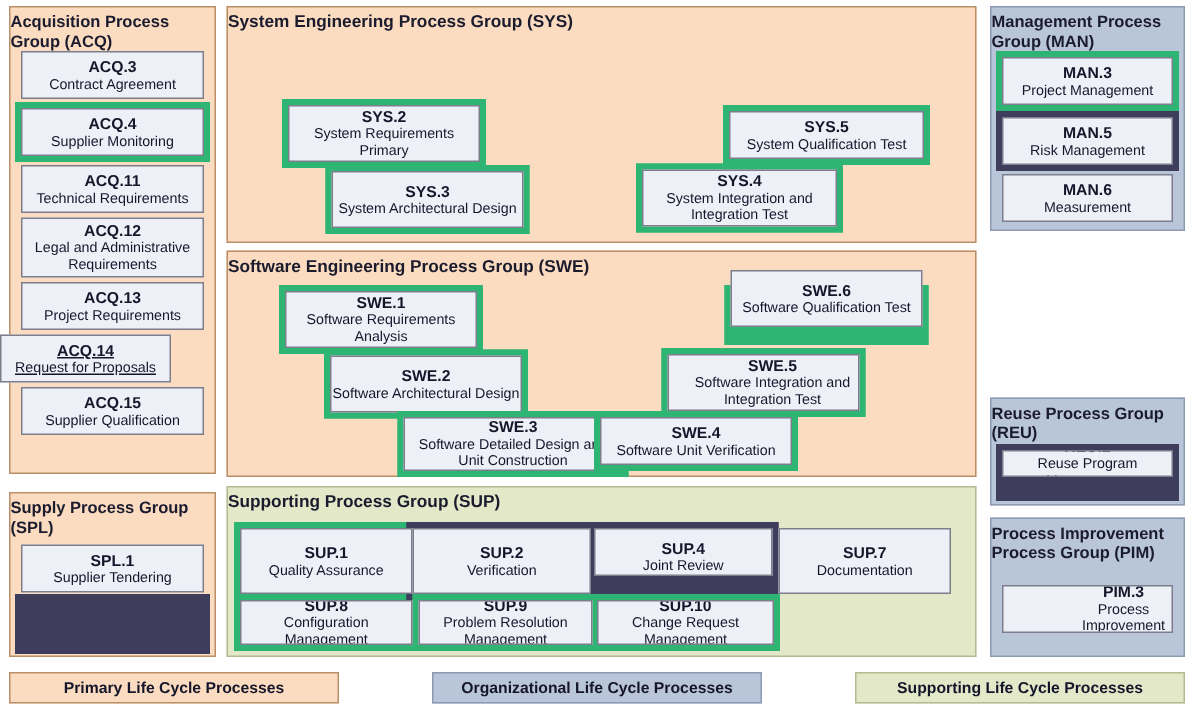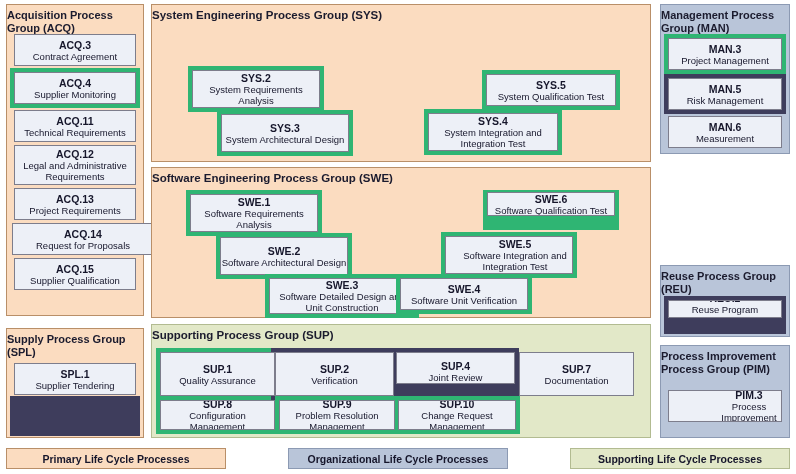--- a/index.html
+++ b/index.html
@@ -105,21 +105,21 @@
   <div class="pbox" style="left:14px; top:145px; width:122px; height:40px;">
     <span class="pid">ACQ.12</span>
     <span class="pname">Legal and Administrative Requirements</span>
   </div>
 
   <div class="pbox" style="left:14px; top:188px; width:122px; height:32px;">
     <span class="pid">ACQ.13</span>
     <span class="pname">Project Requirements</span>
   </div>
 
-  <div class="pbox" style="left:12px; top:223px; width:142px; height:32px;">
+  <div class="pbox" style="left:0; top:223px; width:114px; height:32px;text-decoration:underline;">
     <span class="pid">ACQ.14</span>
     <span class="pname">Request for Proposals</span>
   </div>
 
   <div class="pbox" style="left:14px; top:258px; width:122px; height:32px;">
     <span class="pid">ACQ.15</span>
     <span class="pname">Supplier Qualification</span>
   </div>
 
   <div class="panel primary" style="left:6px; top:328px; width:138px; height:110px;">
@@ -134,21 +134,21 @@
   <div class="hl navy" style="left:10px; top:396px; width:130px; height:40px;"></div>
 
   <div class="panel primary" style="left:151px; top:4px; width:500px; height:158px;">
     <div class="panel-title wide">System Engineering Process Group (SYS)</div>
   </div>
 
 
   <div class="hl green" style="left:188px; top:66px; width:136px; height:46px;"></div>
   <div class="pbox" style="left:192px; top:70px; width:128px; height:38px;">
     <span class="pid">SYS.2</span>
-    <span class="pname">System Requirements Analysis</span>
+    <span class="pname">System Requirements Primary</span>
   </div>
 
   <div class="hl green" style="left:217px; top:110px; width:136px; height:46px;"></div>
   <div class="pbox" style="left:221px; top:114px; width:128px; height:38px;">
     <span class="pid">SYS.3</span>
     <span class="pname">System Architectural Design</span>
   </div>
 
   <div class="hl green" style="left:482px; top:70px; width:138px; height:40px;"></div>
   <div class="pbox" style="left:486px; top:74px; width:130px; height:32px;">
@@ -178,21 +178,21 @@
     <span class="pname">Software Architectural Design</span>
   </div>
 
   <div class="hl green" style="left:265px; top:274px; width:154px; height:44px;"></div>
   <div class="pbox" style="left:269px; top:278px; width:146px; height:36px;">
     <span class="pid">SWE.3</span>
     <span class="pname">Software Detailed Design and Unit Construction</span>
   </div>
 
   <div class="hl green" style="left:483px; top:190px; width:136px; height:40px;"></div>
-  <div class="pbox" style="left:487px; top:192px; width:128px; height:24px;">
+  <div class="pbox" style="left:487px; top:180px; width:128px; height:38px;">
     <span class="pid">SWE.6</span>
     <span class="pname">Software Qualification Test</span>
   </div>
 
   <div class="hl green" style="left:441px; top:232px; width:136px; height:46px;"></div>
   <div class="pbox" style="left:445px; top:236px; width:128px; height:38px;padding-left:12px;">
     <span class="pid">SWE.5</span>
     <span class="pname">Software Integration and Integration Test</span>
   </div>
 

